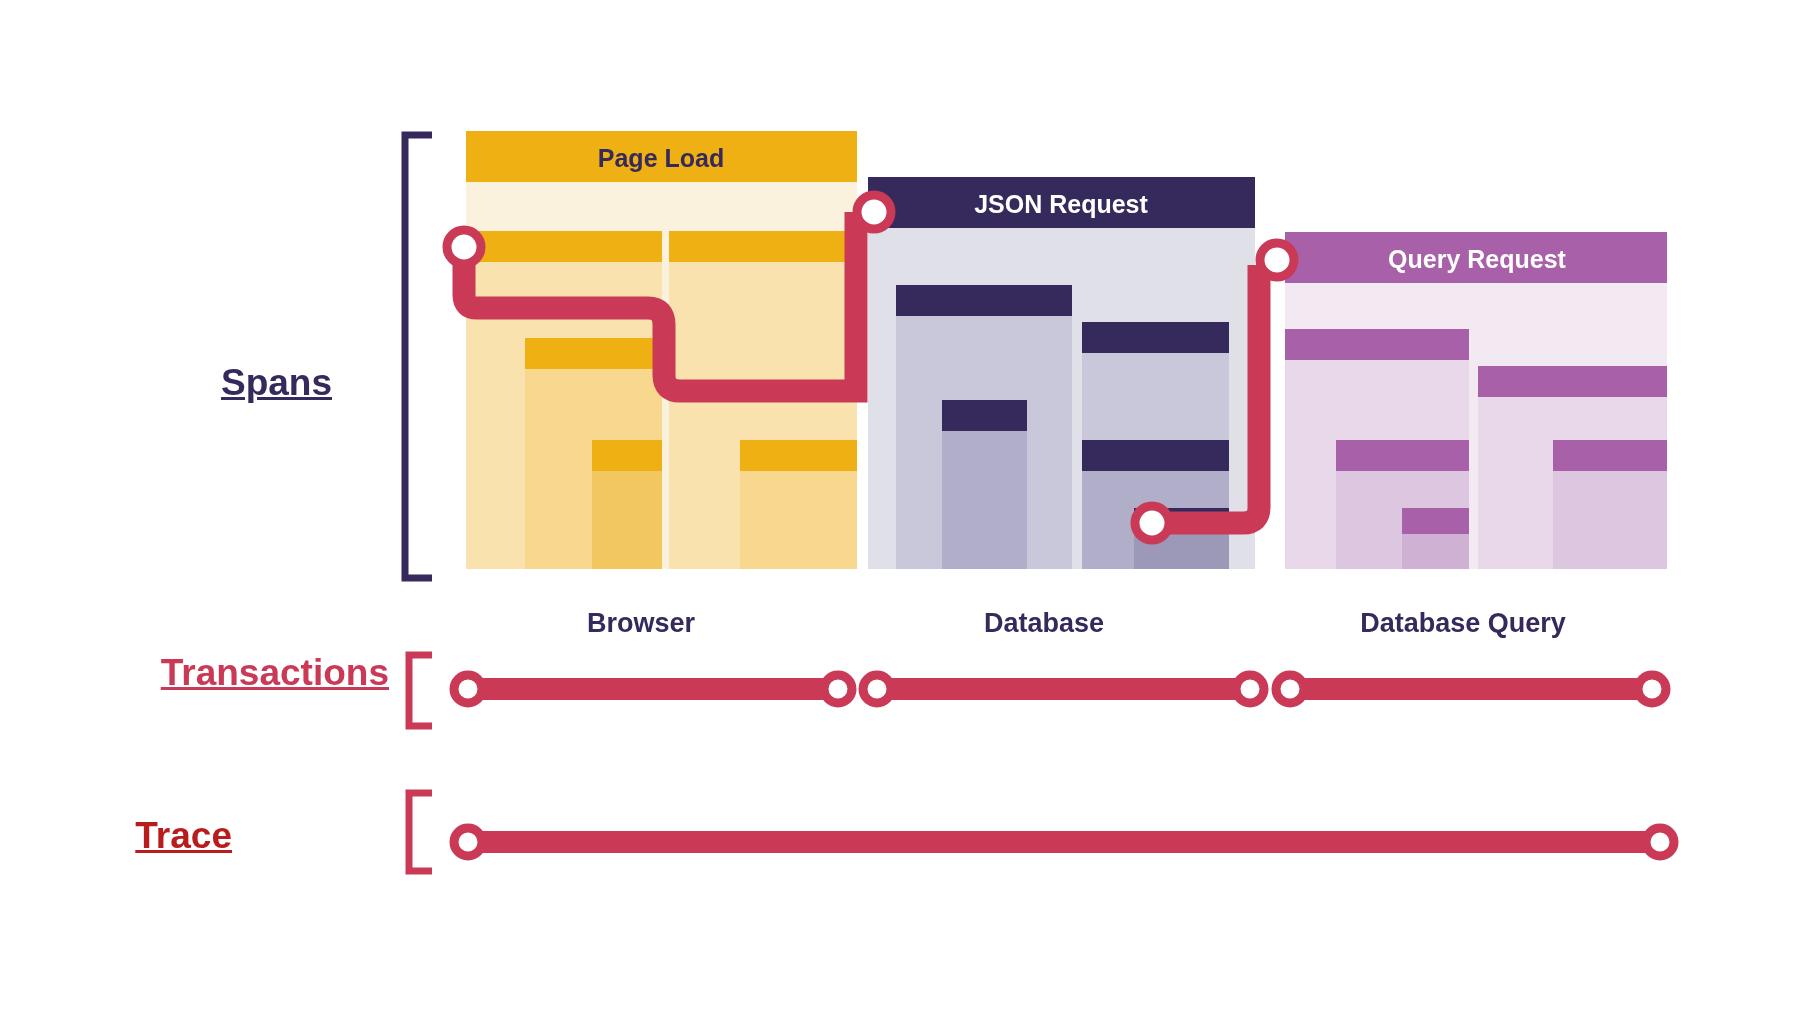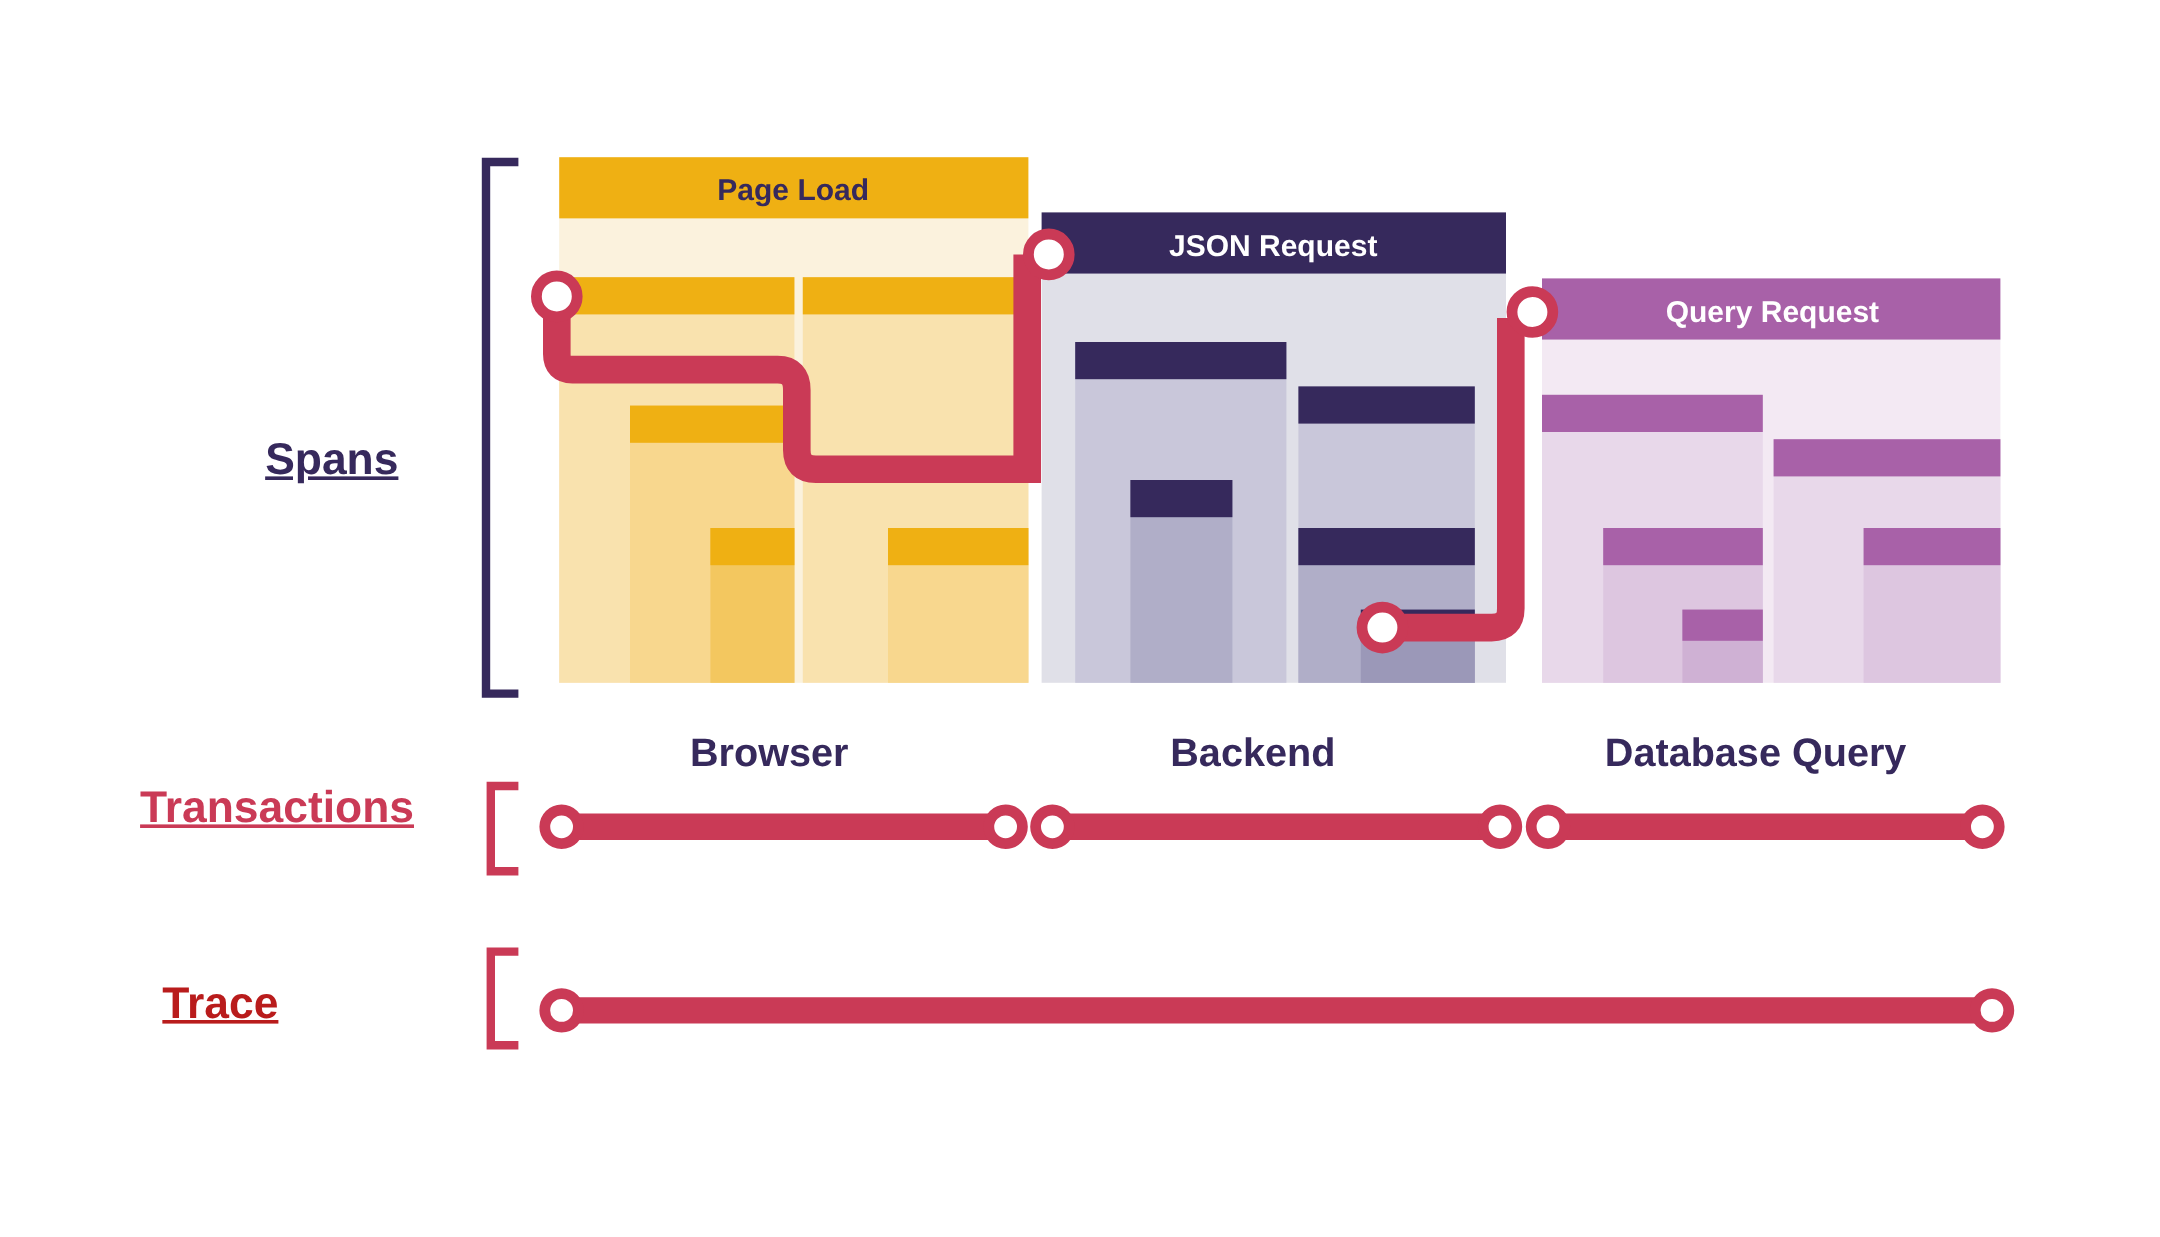--- a/index.html
+++ b/index.html
@@ -37,33 +37,33 @@
   }
   .label-spans {
     font-size: 37px;
     color: #36295c;
     right: 1468px;
     top: 362px;
   }
   .label-transactions {
     font-size: 37px;
     color: #ca3a56;
-    right: 1455px;
+    right: 1411px;
     top: 652px;
     text-align: right;
   }
   .label-trace {
     font-size: 37px;
     color: #b91c1c;
     right: 1568px;
     top: 815px;
   }
   .service-label {
     position: absolute;
-    font-size: 33px;
+    font-size: 27px;
     font-weight: bold;
     color: #36295c;
     text-align: center;
     white-space: nowrap;
     transform: translateX(-50%);
   }
   .svc-browser { left: 641px; top: 608px; }
   .svc-backend { left: 1044px; top: 608px; }
   .svc-database { left: 1463px; top: 608px; }
 </style>
@@ -189,17 +189,17 @@
   </svg>
 
   <div class="row-label label-spans">Spans</div>
 
   <div class="row-label label-transactions">Transactions</div>
 
   <div class="row-label label-trace">Trace</div>
 
   <div class="service-label svc-browser">Browser</div>
 
-  <div class="service-label svc-backend">Backend</div>
+  <div class="service-label svc-backend">Database</div>
 
   <div class="service-label svc-database">Database Query</div>
 
 </div>
 
 </body></html>

